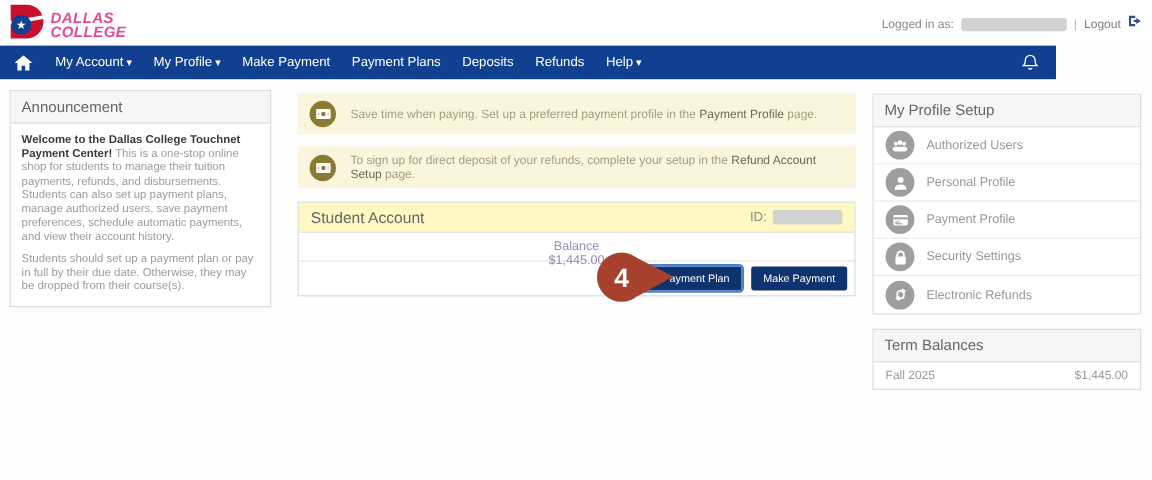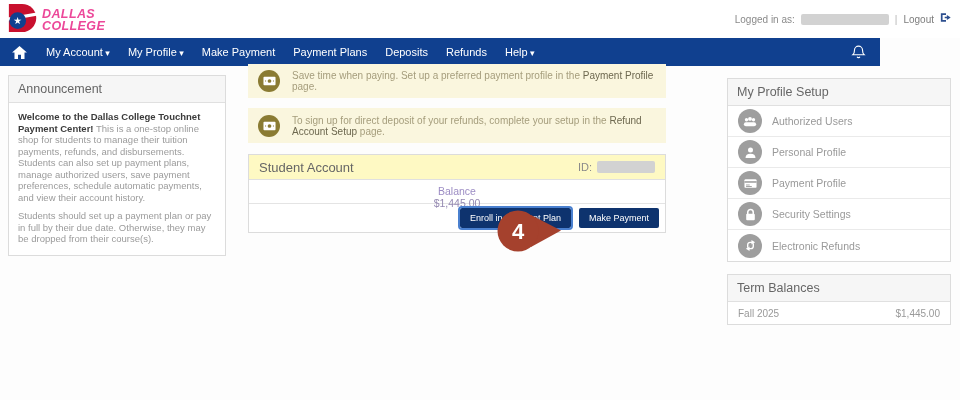--- a/index.html
+++ b/index.html
@@ -30,21 +30,21 @@
 
   
   .announce { position:absolute; left:8px; top:75px; width:218px; }
   .announce-body { padding:8px 9px 10px 9px; font-size:9.5px; line-height:11.5px; color:#9b9b9b; }
   .announce-body p { margin-bottom:7px; }
   .announce-body p:last-child { margin-bottom:0; }
   .bold-dark { font-weight:bold; color:#3b3b3b; }
   .bold-italic { font-weight:bold; font-style:italic; color:#3b3b3b; }
 
   
-  .middle { position:absolute; left:248px; top:64px; width:418px; }
+  .middle { position:absolute; left:248px; top:78px; width:465px; }
   .notice { background:#faf6de; display:flex; align-items:center; gap:12px; padding:6px 10px; min-height:32px; margin-bottom:10px; }
   .notice:nth-of-type(2) { min-height:35px; margin-bottom:11px; }
   .notice-icon { width:22px; height:22px; border-radius:50%; background:#8a7b33; display:flex; align-items:center; justify-content:center; flex:none; }
   .notice-text { font-size:10px; color:#a59d7c; }
   .notice-link { color:#6d684f; cursor:pointer; }
 
   .sa-panel { position:relative; }
   .sa-header { display:flex; align-items:center; justify-content:space-between; padding:5px 10px; background:#fef9c3; border-bottom:1px solid #e0e0e0; height:25px; }
   .sa-title { font-size:13px; color:#666666; }
   .sa-id { display:flex; align-items:center; gap:5px; font-size:11px; color:#8a8a8a; }

